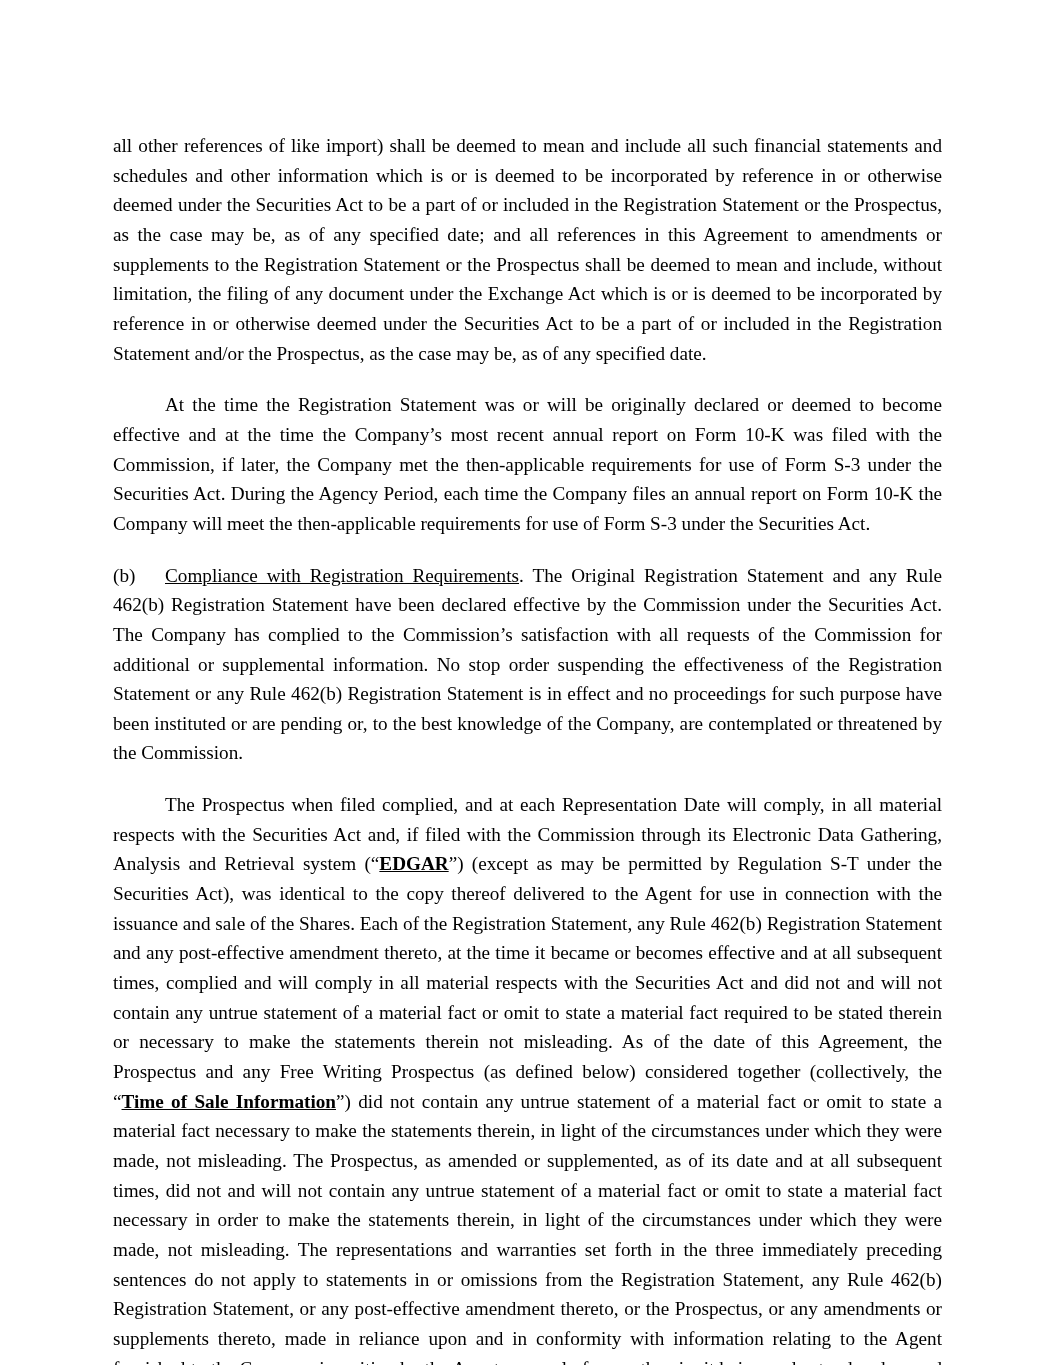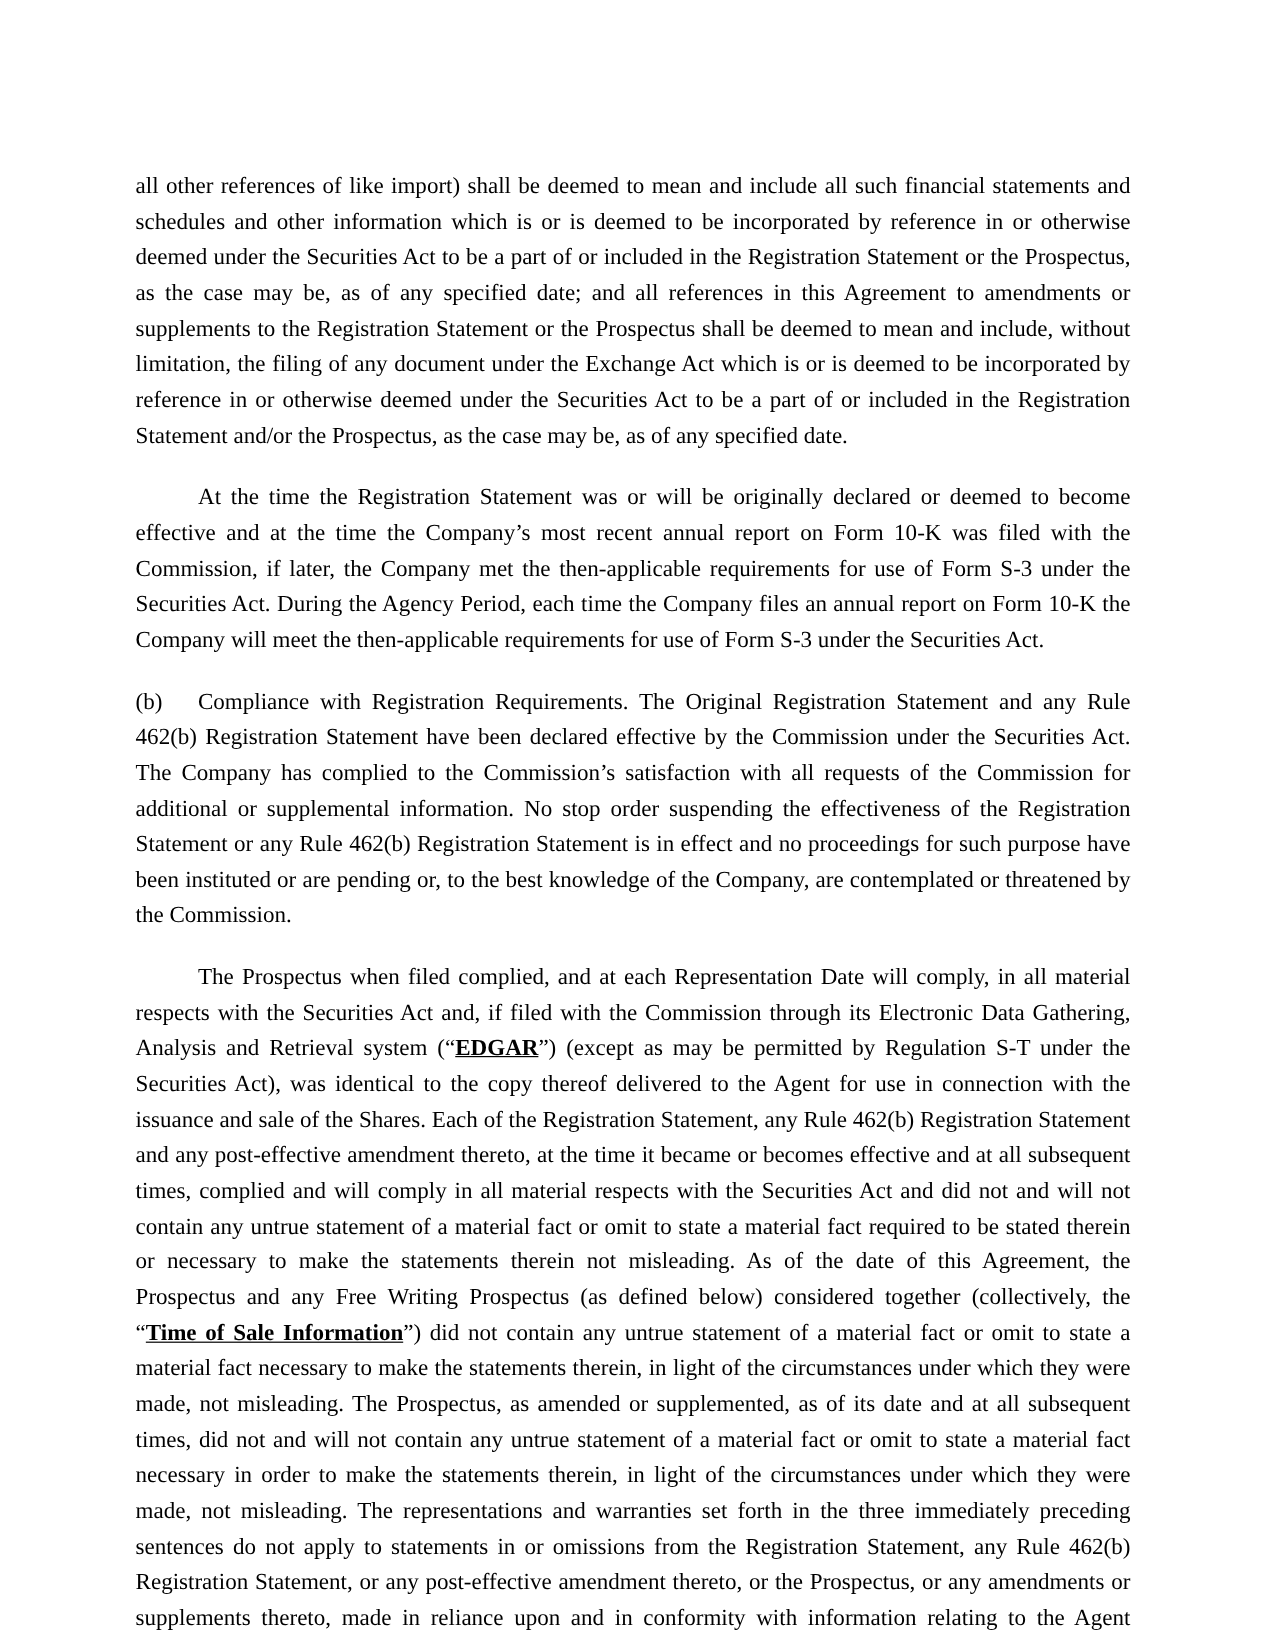--- a/index.html
+++ b/index.html
@@ -20,33 +20,34 @@
     box-sizing: border-box;
     padding: 128px 113px 60px 113px;
   }
   .body-text {
     font-size: 19.2px;
     line-height: 1.545;
     text-align: justify;
     text-justify: inter-word;
   }
   p.para {
-    margin: 13px 0 22px 0;
+    margin: 3px 0 22px 0;
   }
   p.para.indented {
     text-indent: 52px;
   }
   p.para.hanging {
     margin-bottom: 22px;
   }
   .label-b {
     display: inline-block;
     width: 52px;
   }
   .u {
+    text-decoration: underline;
   }
   .b {
     font-weight: bold;
     text-decoration: underline;
   }
 </style>
 </head>
 <body>
 
 <div class="page">

